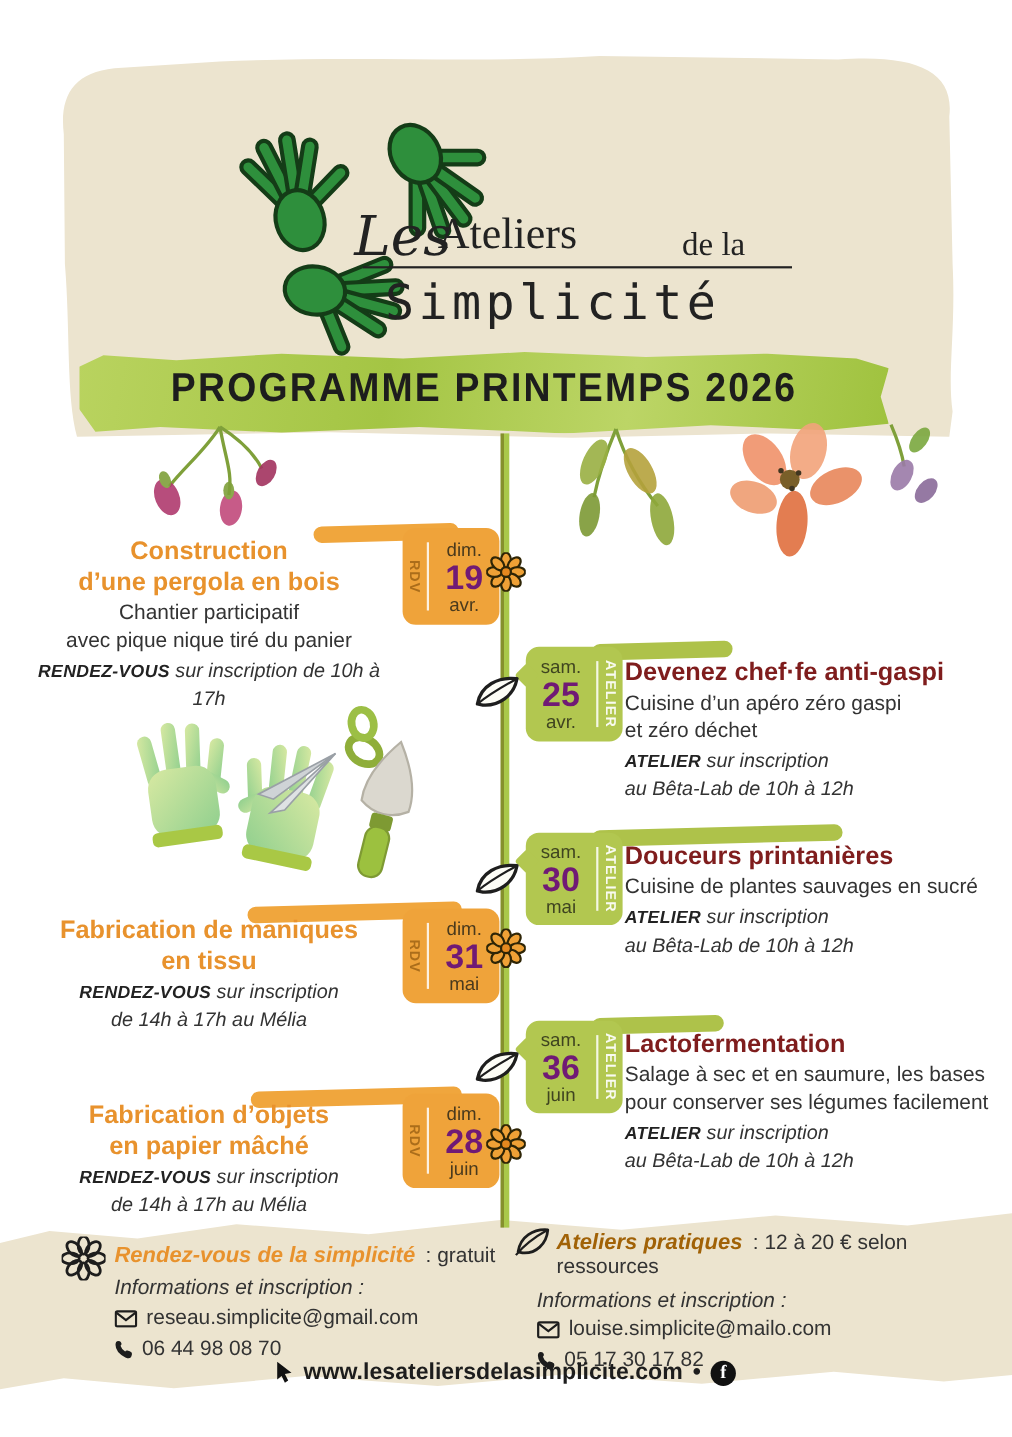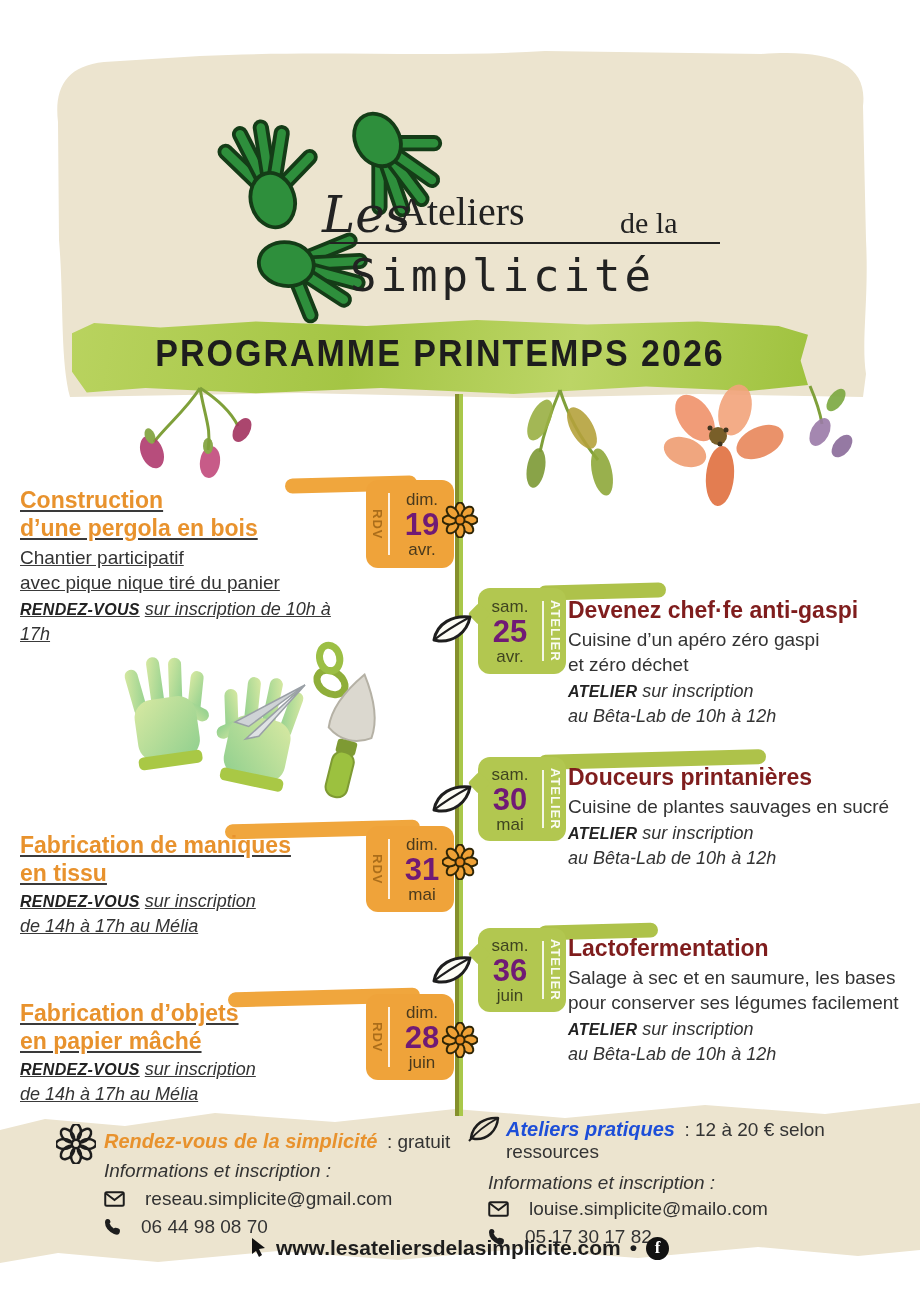--- a/index.html
+++ b/index.html
@@ -27,21 +27,21 @@
   
   .stem{position:absolute;left:455px;top:394px;width:8px;height:722px;
     background:linear-gradient(90deg,#85902c 0 45%,#a9c84a 45% 100%);}
   .node{position:absolute;}
 
   
   .brush{position:absolute;height:15px;border-radius:8px;transform:rotate(-1.5deg);}
   .brush.orange{background:#f0a63d;}
   .brush.green{background:#aec24a;}
   .ev-text{position:absolute;}
-  .ev-text.ra{text-align:left;text-decoration:underline;}
+  .ev-text.ra{text-align:center;}
   .ev-title{font-weight:bold;font-size:23px;line-height:28px;}
   .ev-title.ot{color:#e8922d;}
   .ev-title.gt{color:#7f1d1d;}
   .ev-desc{font-size:19px;line-height:25px;color:#333;margin-top:3px;}
   .ev-note{font-size:18px;line-height:24px;color:#333;font-style:italic;margin-top:2px;}
   .nlabel{font-weight:bold;font-size:16px;color:#222;letter-spacing:.3px;}
   .nrest{margin-left:5px;}
 
   .badge{position:absolute;width:88px;display:flex;border-radius:12px;align-items:stretch;}
   .badge.ob{background:#efa33a;}
@@ -55,25 +55,25 @@
   .badge .vline{width:2px;background:rgba(255,255,255,.85);margin:13px 0;}
   .badge .dcol{flex:1;display:flex;flex-direction:column;justify-content:center;text-align:center;}
   .badge .day,.badge .mon{font-size:17px;line-height:19px;}
   .badge.ob .day,.badge.ob .mon{color:#4a3a1d;}
   .badge.gb .day,.badge.gb .mon{color:#3f4420;}
   .badge .num{font-size:31px;font-weight:bold;line-height:31px;color:#701a75;}
 
   
   .f-head{font-weight:bold;font-style:italic;font-size:20px;}
   .f-head.o{color:#e8922d;}
-  .f-head.g{color:#1d4ed8;text-align:right;}
+  .f-head.g{color:#a16207;text-align:right;}
   .f-suffix{color:#333;font-weight:normal;font-style:normal;font-size:19px;}
   .f-line{font-size:19px;color:#333;}
   .f-ital{font-style:italic;}
-  .f-row{display:flex;align-items:center;gap:20px;font-size:19px;color:#333;}
+  .f-row{display:flex;align-items:center;gap:8px;font-size:19px;color:#333;}
   .website{position:absolute;left:200px;top:1236px;width:520px;display:flex;align-items:center;
     justify-content:center;gap:9px;font-weight:bold;font-size:21px;color:#1d1d1d;}
   .fb{width:23px;height:23px;border-radius:50%;background:#111;color:#fff;display:flex;
     align-items:center;justify-content:center;font-family:"Liberation Serif",serif;
     font-weight:bold;font-size:17px;}
 </style>
 </head>
 <body>
 
 <div class="page">

